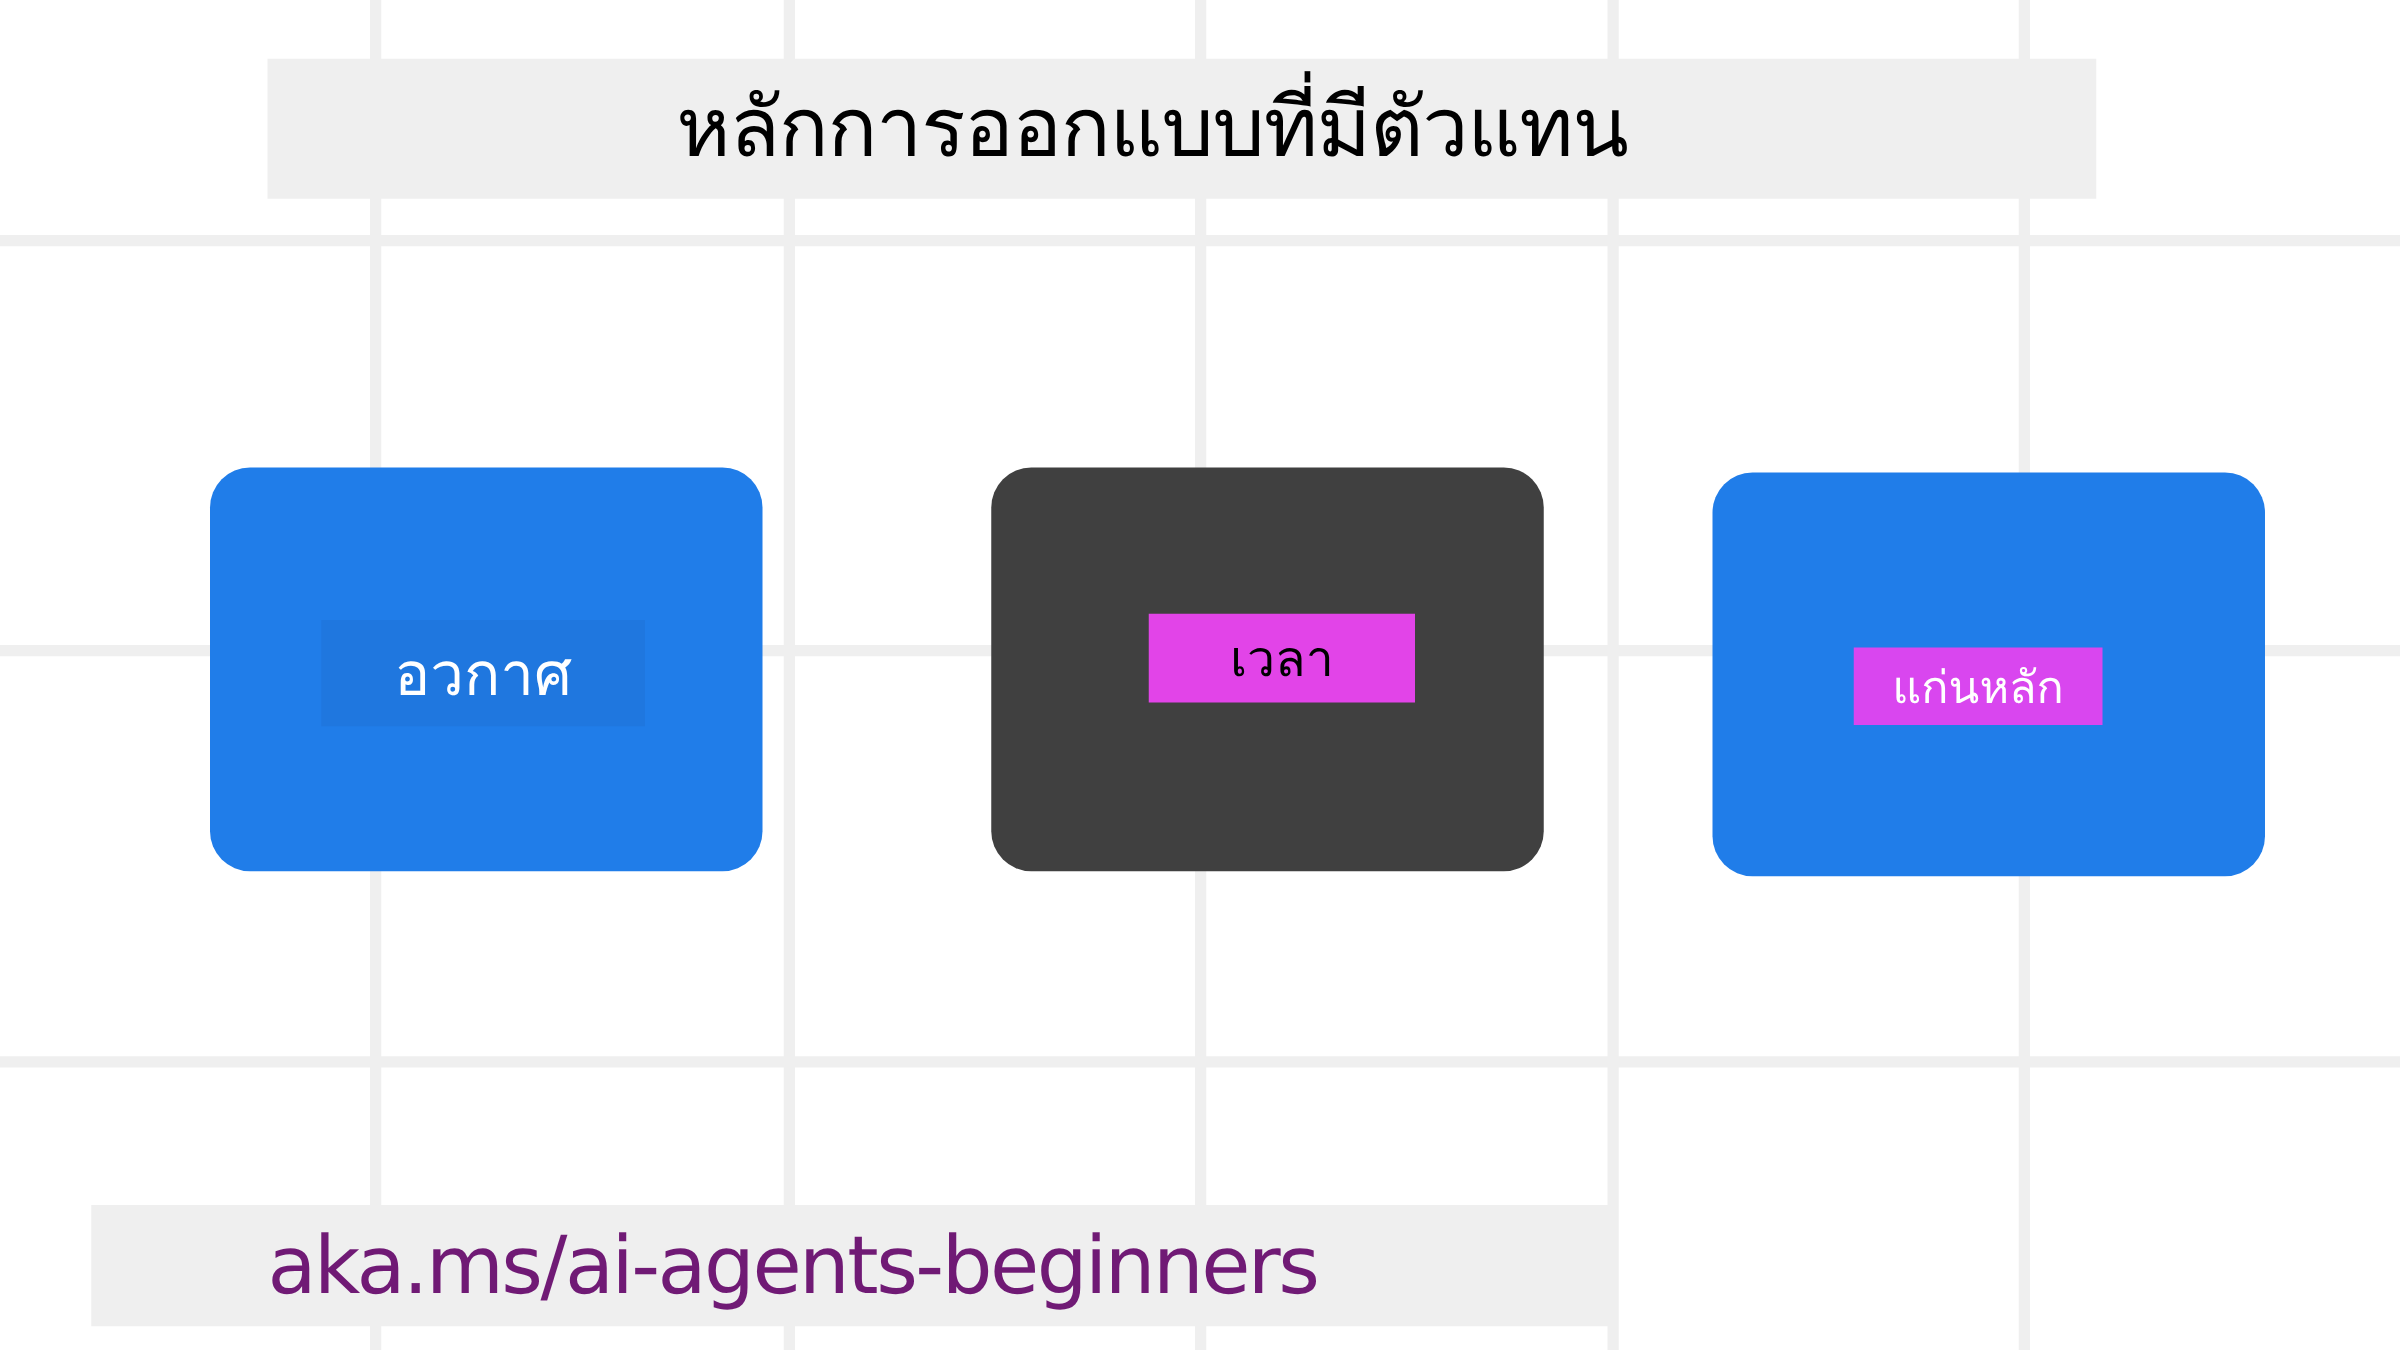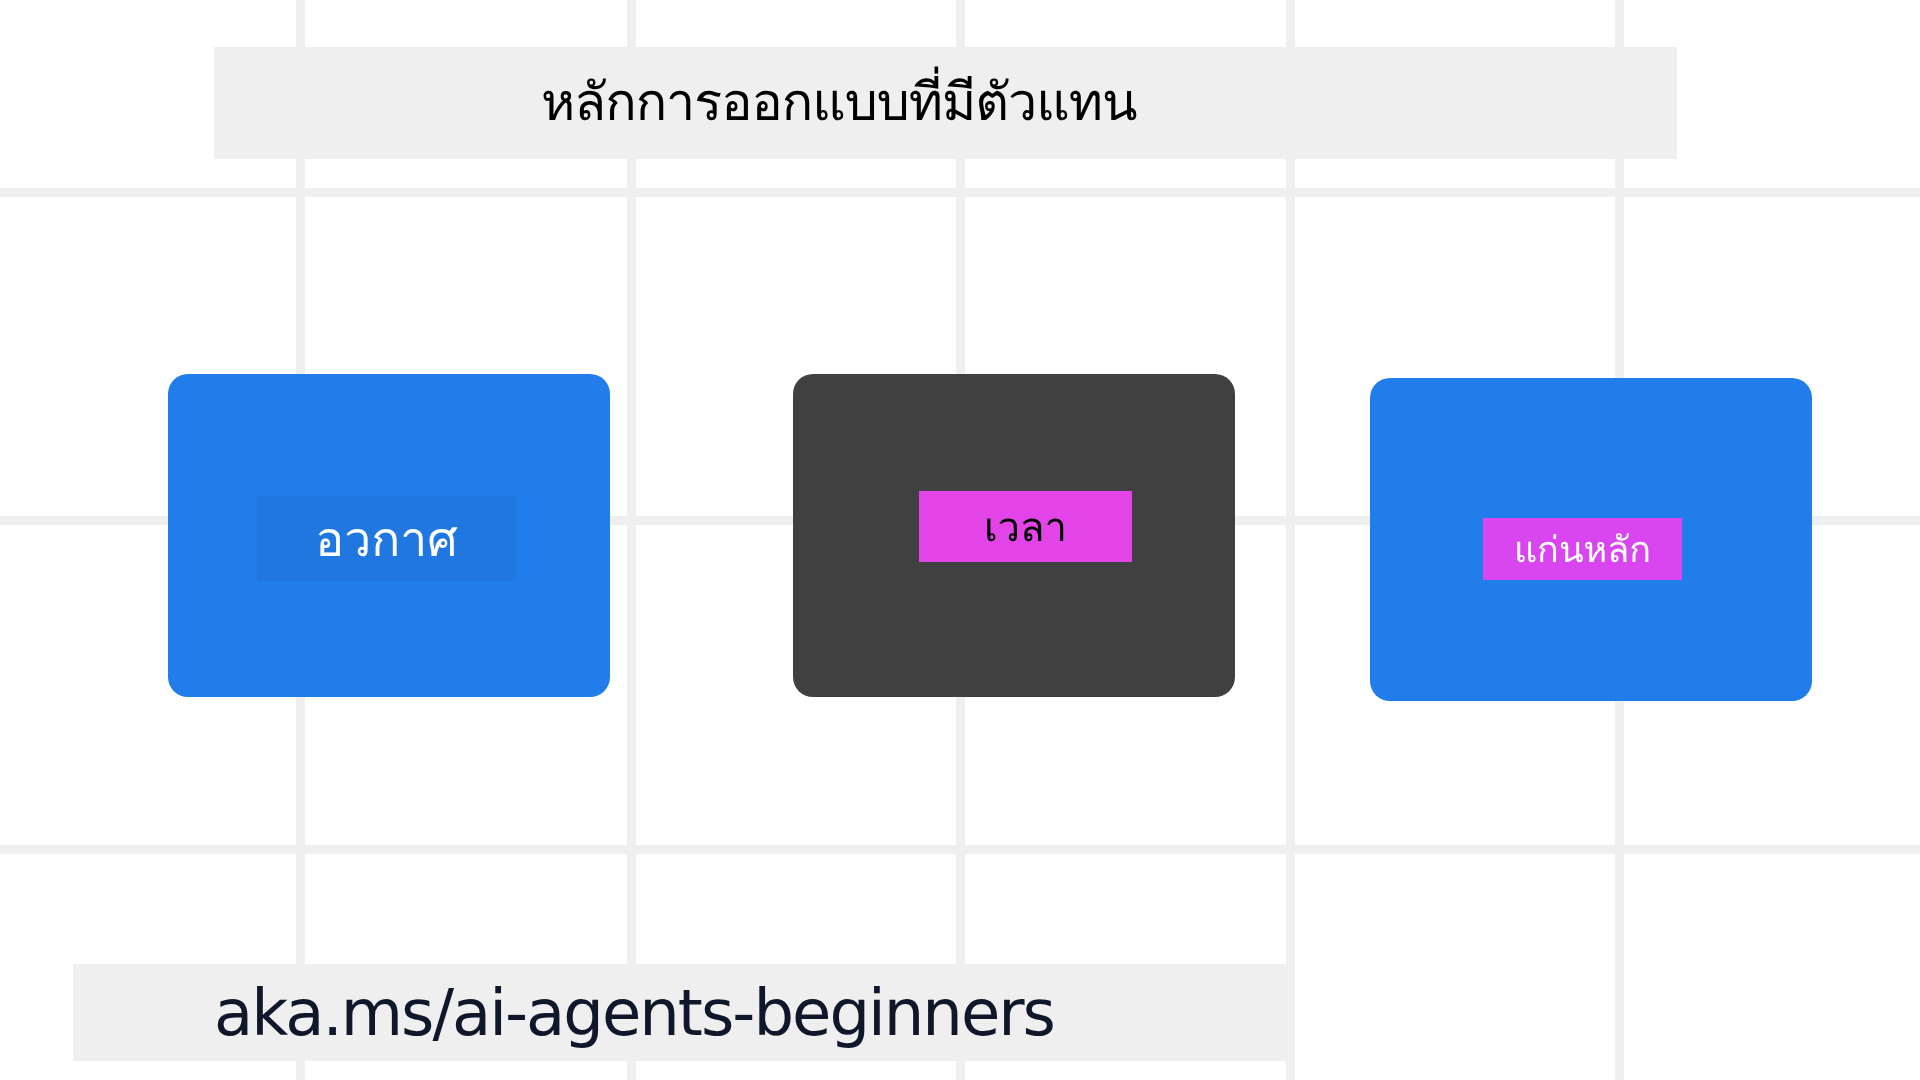--- a/index.html
+++ b/index.html
@@ -36,30 +36,30 @@
       height: 112px;
       background: #efefef;
     }
     .title-text {
       position: absolute;
       left: 541px;
       top: 50px;
       width: 820px;
       height: 105px;
       line-height: 105px;
-      font-size: 52px;
+      font-size: 66px;
       color: #000000;
       white-space: nowrap;
       letter-spacing: -1px;
     }
     .card {
       position: absolute;
       width: 442px;
       height: 323px;
-      border-radius: 20px;
+      border-radius: 32px;
     }
     .card-label-band {
       position: absolute;
     }
     .card-label {
       position: absolute;
       left: 0;
       top: 0;
       width: 100%;
       height: 100%;
@@ -76,21 +76,21 @@
       height: 97px;
       background: #efefef;
     }
     .footer-text {
       position: absolute;
       left: 214px;
       top: 968px;
       height: 90px;
       line-height: 90px;
       font-size: 64px;
-      color: #0f172a;
+      color: #701a75;
       white-space: nowrap;
       letter-spacing: -2px;
     }
   </style>
 </head>
 <body>
 
 <div>
   <div class="grid-line-v" style="left:296px;"></div>
   <div class="grid-line-v" style="left:627px;"></div>

